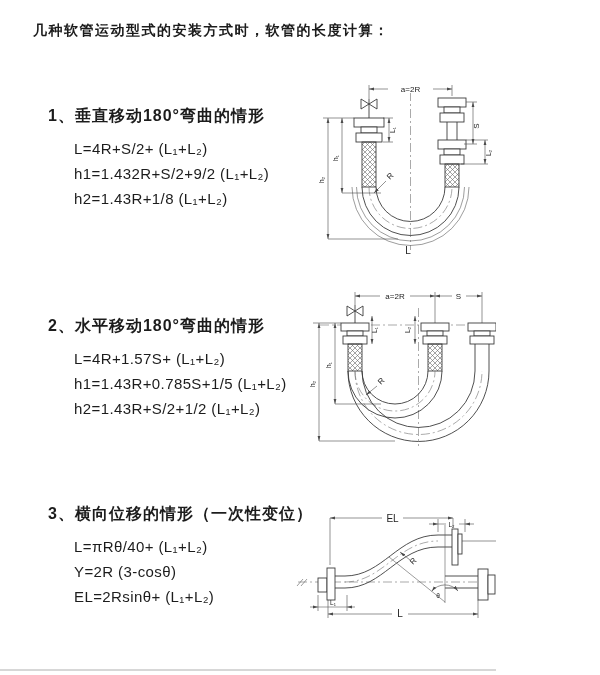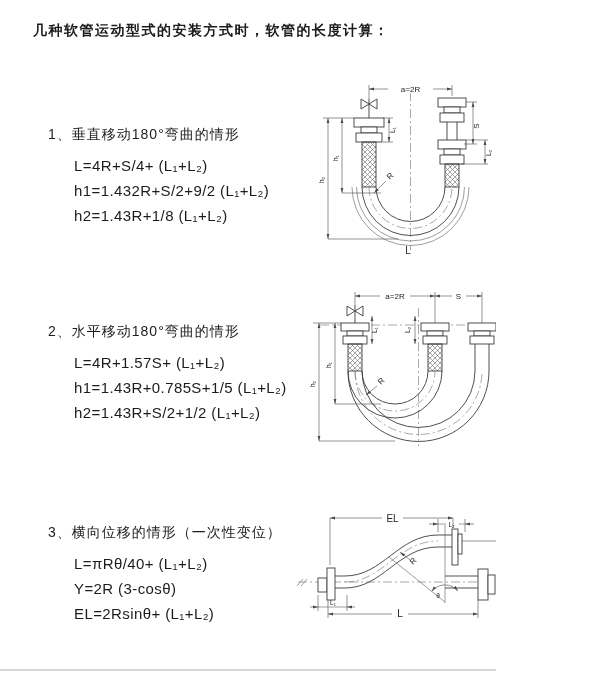--- a/index.html
+++ b/index.html
@@ -5,23 +5,23 @@
   html,body{margin:0;padding:0;background:#ffffff;}
   .page{
     position:relative;width:496px;height:675px;background:#ffffff;overflow:hidden;
     font-family:"Liberation Sans","DejaVu Sans",sans-serif;color:#1c1c1c;
   }
   .doc-title{
     position:absolute;left:33px;top:22px;font-size:14px;font-weight:600;letter-spacing:1.5px;white-space:nowrap;
   }
   .section{position:absolute;left:48px;}
   .sec1{top:106px;}
-  .sec2{top:303px;}
+  .sec2{top:316px;}
   .sec3{top:504px;}
-  .heading{font-size:14px;font-weight:400;letter-spacing:1px;white-space:nowrap;margin-top:20px;}
+  .heading{font-size:16px;font-weight:700;letter-spacing:1px;white-space:nowrap;}
   .formulas{margin:9px 0 0 26px;}
   .formula{font-size:15px;line-height:25px;letter-spacing:.4px;white-space:nowrap;}
   .diagram{position:absolute;}
   #d1{left:295px;top:72px;}
   #d2{left:295px;top:283px;}
   #d3{left:293px;top:503px;}
   .geo{stroke:#3c3c3c;stroke-width:.9;fill:none;}
   .thin{stroke:#5a5a5a;stroke-width:.6;fill:none;}
   .cl{stroke:#707070;stroke-width:.6;fill:none;stroke-dasharray:9 3 2 3;}
   .dim{stroke:#4a4a4a;stroke-width:.6;fill:none;}
@@ -36,21 +36,21 @@
 </head>
 <body>
 
 <div class="page">
 
   <div class="doc-title">几种软管运动型式的安装方式时，软管的长度计算：</div>
 
   <div class="section sec1">
     <div class="heading">1、垂直移动180°弯曲的情形</div>
     <div class="formulas">
-      <div class="formula">L=4R+S/4+ (L₁+L₂)</div>
+      <div class="formula">L=4R+S/2+ (L₁+L₂)</div>
       <div class="formula">h1=1.432R+S/2+9/2 (L₁+L₂)</div>
       <div class="formula">h2=1.43R+1/8 (L₁+L₂)</div>
     </div>
   </div>
 
   <div class="section sec2">
     <div class="heading">2、水平移动180°弯曲的情形</div>
     <div class="formulas">
       <div class="formula">L=4R+1.57S+ (L₁+L₂)</div>
       <div class="formula">h1=1.43R+0.785S+1/5 (L₁+L₂)</div>

